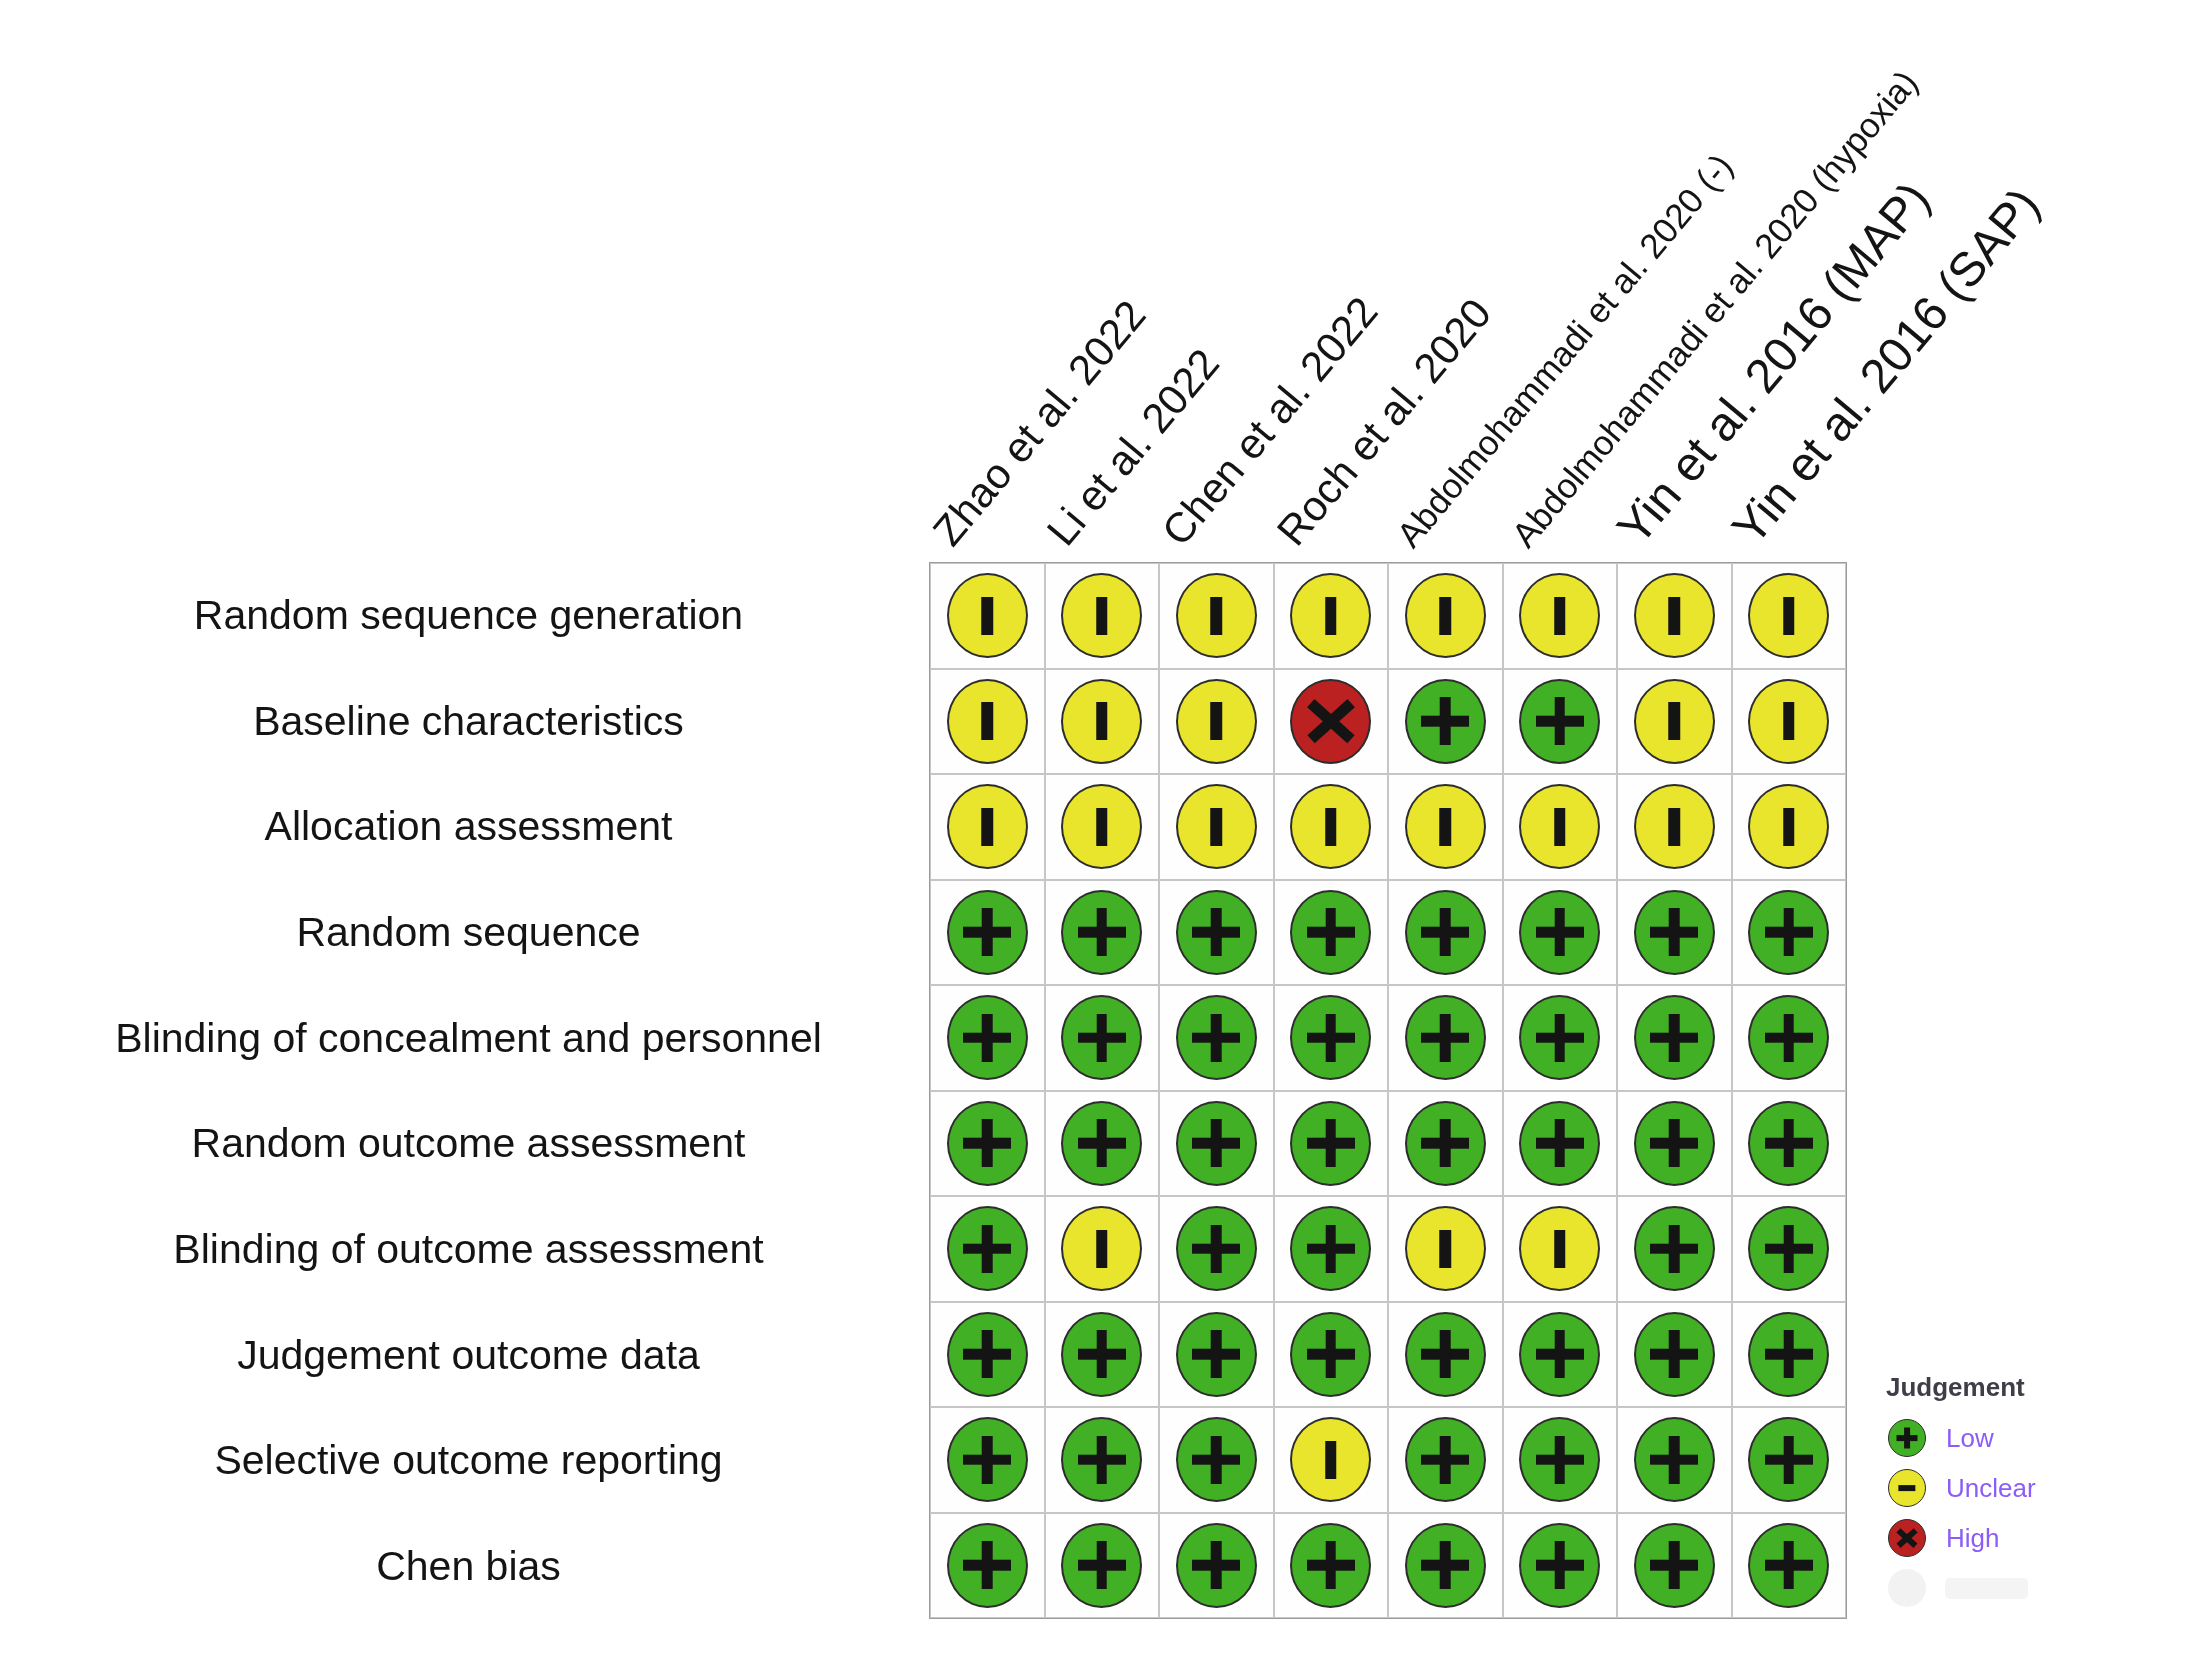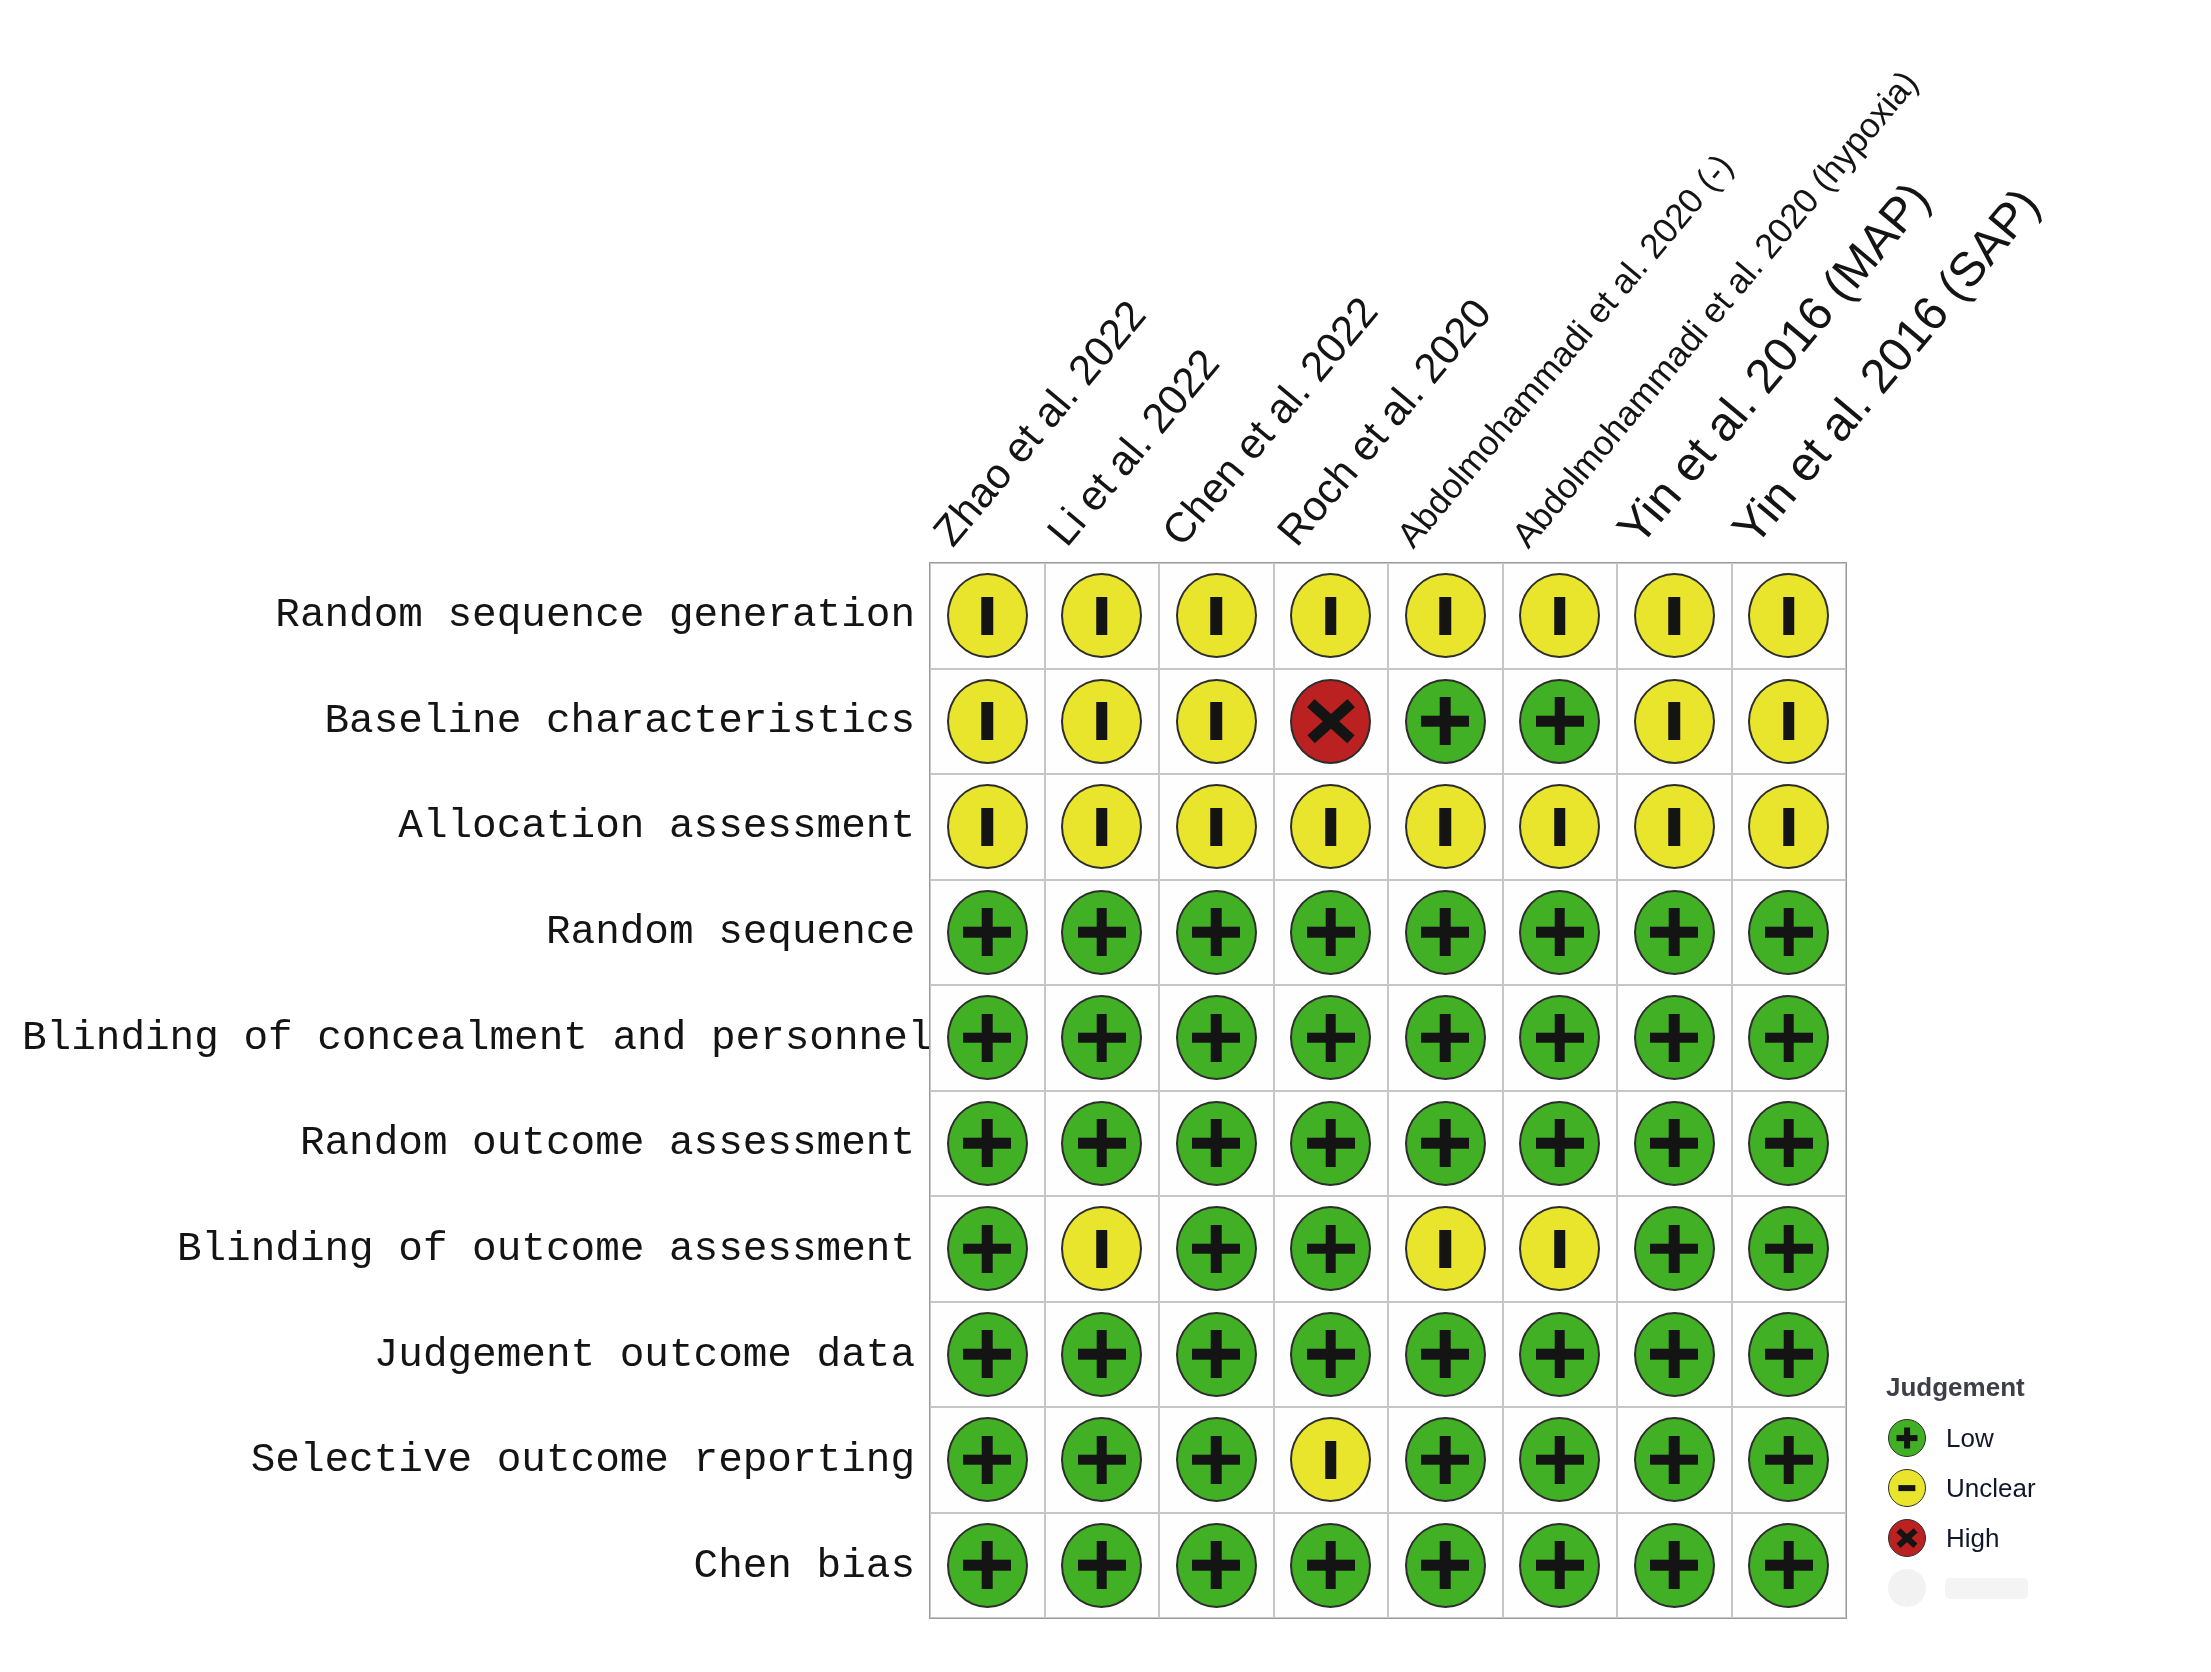--- a/index.html
+++ b/index.html
@@ -40,21 +40,21 @@
   
   .sym-vbar::before{width:11.5px;height:38px;transform:translate(-50%,-50%);}
   .sym-vbar::after{display:none;}
   
   .sym-x::before{width:54px;height:10.6px;transform:translate(-50%,-50%) rotate(42deg);}
   .sym-x::after{width:54px;height:10.6px;transform:translate(-50%,-50%) rotate(-42deg);}
 
   
   .row-label{
     position:absolute;right:1297px;width:893px;height:50px;line-height:50px;
-    text-align:right;font-size:41px;color:#141414;white-space:nowrap;font-family:Liberation Mono, monospace;
+    text-align:center;font-size:41px;color:#141414;white-space:nowrap;
   }
   
   .col-header{
     position:absolute;bottom:1120px;line-height:1;white-space:nowrap;
     transform-origin:left bottom;transform:rotate(-50deg);
     color:#141414;
   }
   .hdr-m{font-size:42px;}
   .hdr-s{font-size:35px;}
   .hdr-l{font-size:48px;}
@@ -73,21 +73,21 @@
     content:"";position:absolute;left:50%;top:50%;background:#141414;
   }
   .lsym-plus::before{width:21px;height:5.8px;transform:translate(-50%,-50%);}
   .lsym-plus::after{width:5.8px;height:21px;transform:translate(-50%,-50%);}
   .lsym-hbar::before{width:17.3px;height:5.8px;transform:translate(-50%,-50%);}
   .lsym-hbar::after{display:none;}
   .lsym-x::before{width:23px;height:5.8px;transform:translate(-50%,-50%) rotate(42deg);}
   .lsym-x::after{width:23px;height:5.8px;transform:translate(-50%,-50%) rotate(-42deg);}
   .legend-label{
     position:absolute;left:58px;top:0;height:38px;line-height:38px;
-    font-size:26px;color:#0f172a;white-space:nowrap;
+    font-size:26px;color:#8b5cf6;white-space:nowrap;
   }
   
   .legend-ghost-circle{
     position:absolute;left:1888px;top:1569px;width:38px;height:38px;border-radius:50%;
     background:rgba(185,185,185,0.18);
   }
   .legend-ghost-label{
     position:absolute;left:1945px;top:1578px;width:83px;height:21px;border-radius:4.8px;
     background:rgba(185,185,185,0.16);
   }

